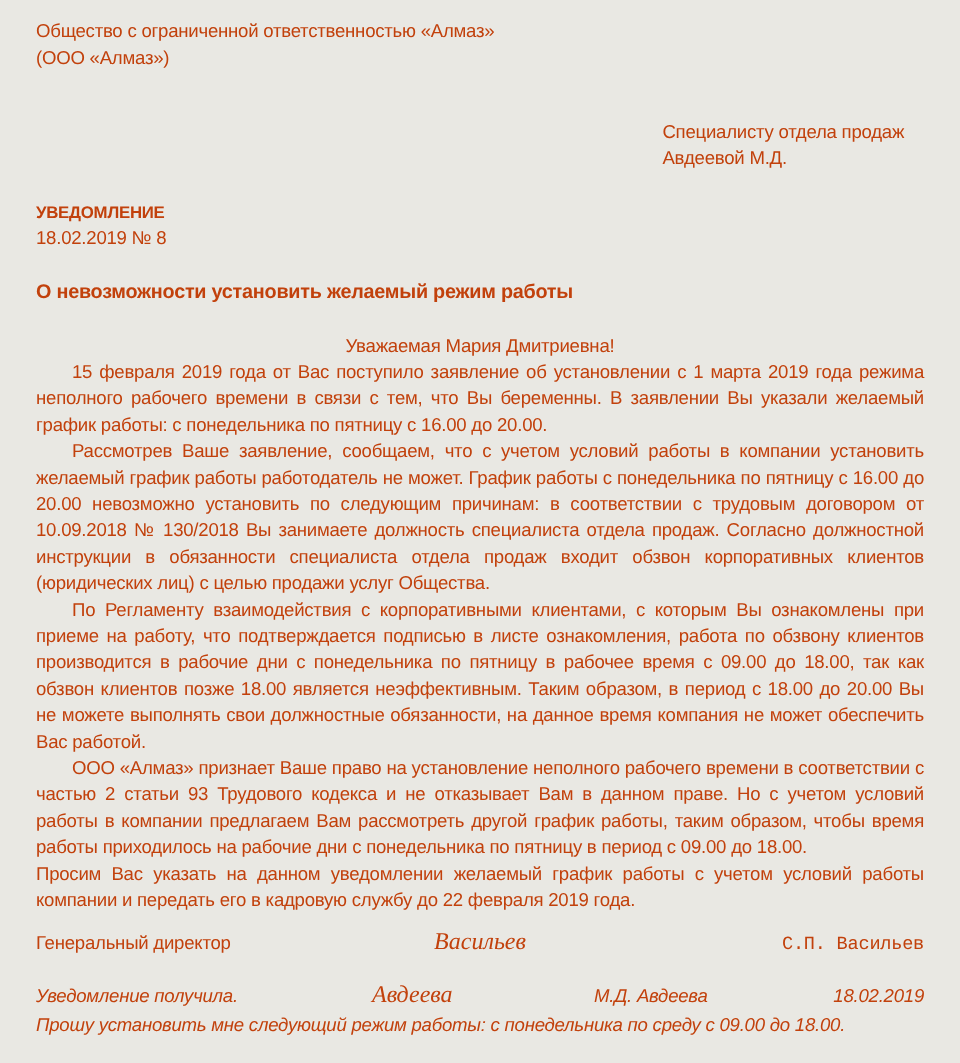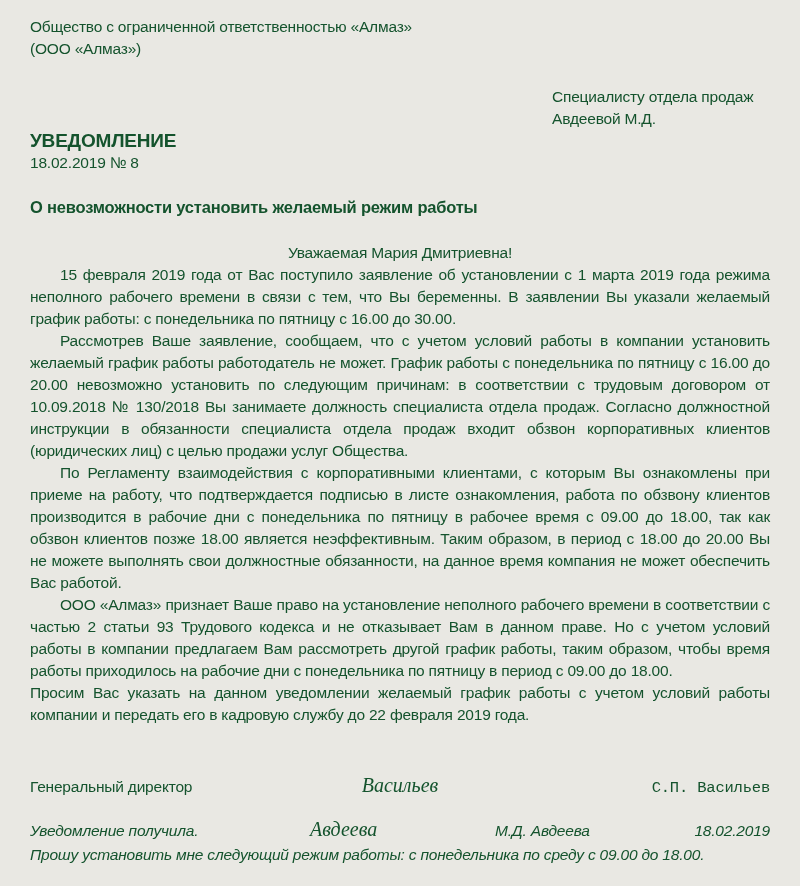--- a/index.html
+++ b/index.html
@@ -8,36 +8,37 @@
     background: #e9e8e3;
     font-family: "Liberation Sans", "DejaVu Sans", sans-serif;
   }
   .doc {
     position: relative;
     width: 800px;
     height: 886px;
     box-sizing: border-box;
     padding: 16px 30px 12px 30px;
     background: #e9e8e3;
-    color: #14532d;
+    color: #c2410c;
     font-size: 15.5px;
     line-height: 22px;
     letter-spacing: -0.2px;
     overflow: hidden;
   }
   .company div { white-space: nowrap; }
   .addressee {
-    margin-top: 26px;
+    margin-top: 40px;
     margin-left: auto;
     width: 218px;
     text-align: left;
   }
   .doctype {
+    margin-top: 22px;
     font-weight: bold;
-    font-size: 19px;
+    font-size: 14px;
   }
   .docdate { margin-top: 0; }
   .subject {
     margin-top: 22px;
     font-weight: bold;
     font-size: 16.5px;
   }
   .salutation {
     margin-top: 24px;
     text-align: center;
@@ -101,21 +102,21 @@
     <div>Авдеевой М.Д.</div>
   </div>
 
   <div class="doctype">УВЕДОМЛЕНИЕ</div>
   <div class="docdate">18.02.2019 № 8</div>
 
   <div class="subject">О невозможности установить желаемый режим работы</div>
 
   <div class="salutation">Уважаемая Мария Дмитриевна!</div>
 
-  <p class="para">15 февраля 2019 года от Вас поступило заявление об установлении с 1 марта 2019 года режима неполного рабочего времени в связи с тем, что Вы беременны. В заявлении Вы указали желаемый график работы: с понедельника по пятницу с 16.00 до 30.00.</p>
+  <p class="para">15 февраля 2019 года от Вас поступило заявление об установлении с 1 марта 2019 года режима неполного рабочего времени в связи с тем, что Вы беременны. В заявлении Вы указали желаемый график работы: с понедельника по пятницу с 16.00 до 20.00.</p>
   <p class="para">Рассмотрев Ваше заявление, сообщаем, что с учетом условий работы в компании установить желаемый график работы работодатель не может. График работы с понедельника по пятницу с 16.00 до 20.00 невозможно установить по следующим причинам: в соответствии с трудовым договором от 10.09.2018 № 130/2018 Вы занимаете должность специалиста отдела продаж. Согласно должностной инструкции в обязанности специалиста отдела продаж входит обзвон корпоративных клиентов (юридических лиц) с целью продажи услуг Общества.</p>
   <p class="para">По Регламенту взаимодействия с корпоративными клиентами, с которым Вы ознакомлены при приеме на работу, что подтверждается подписью в листе ознакомления, работа по обзвону клиентов производится в рабочие дни с понедельника по пятницу в рабочее время с 09.00 до 18.00, так как обзвон клиентов позже 18.00 является неэффективным. Таким образом, в период с 18.00 до 20.00 Вы не можете выполнять свои должностные обязанности, на данное время компания не может обеспечить Вас работой.</p>
   <p class="para">ООО «Алмаз» признает Ваше право на установление неполного рабочего времени в соответствии с частью 2 статьи 93 Трудового кодекса и не отказывает Вам в данном праве. Но с учетом условий работы в компании предлагаем Вам рассмотреть другой график работы, таким образом, чтобы время работы приходилось на рабочие дни с понедельника по пятницу в период с 09.00 до 18.00.</p>
 
   <p class="para request">Просим Вас указать на данном уведомлении желаемый график работы с учетом условий работы компании и передать его в кадровую службу до 22 февраля 2019 года.</p>
 
   <div class="sigrow">
     <span>Генеральный директор</span>
     <span class="handsig">Васильев</span>
     <span class="sig-right">С.П. Васильев</span>

